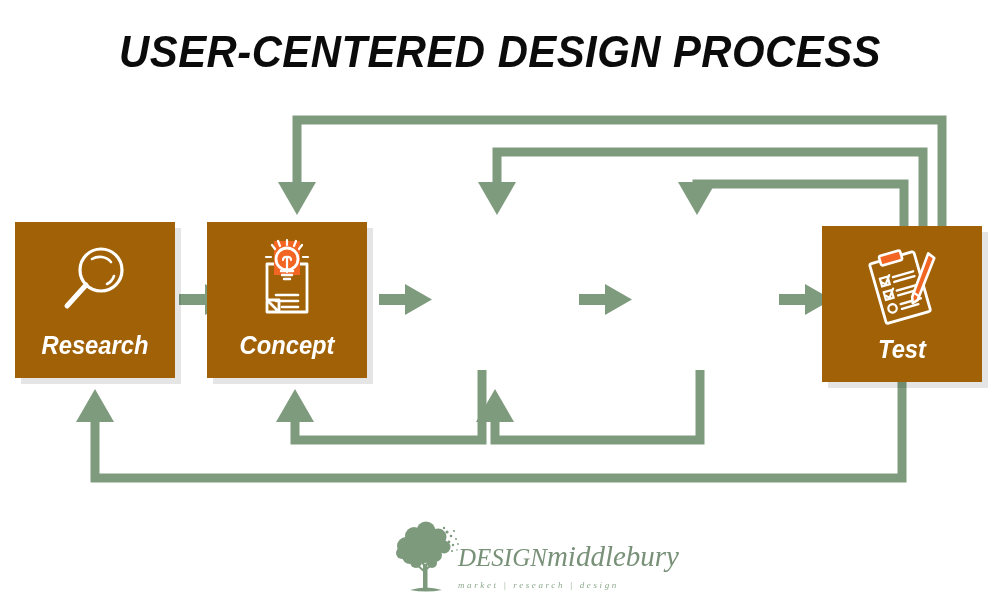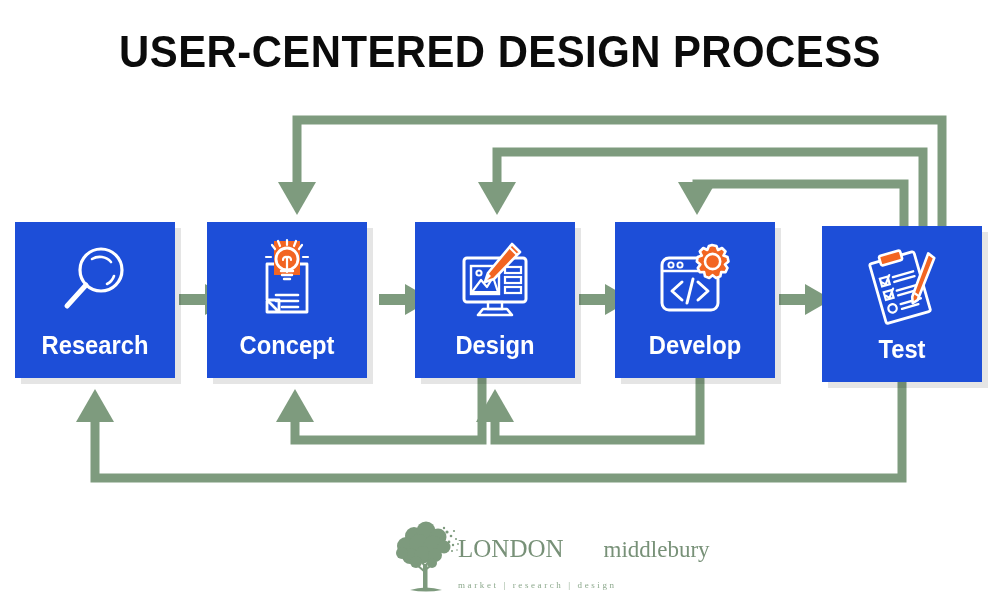--- a/index.html
+++ b/index.html
@@ -11,20 +11,21 @@
     height: 610px;
     background: #ffffff;
     font-family: "Liberation Sans", sans-serif;
     overflow: hidden;
     position: relative;
   }
   #canvas {
     position: relative;
     width: 1000px;
     height: 610px;
+    font-style: italic;
   }
   .title {
     position: absolute;
     left: 0;
     top: 26px;
     width: 1000px;
     text-align: center;
     font-family: "Liberation Sans", sans-serif;
     font-size: 45px;
     font-weight: bold;
@@ -37,21 +38,21 @@
     position: absolute;
     left: 0;
     top: 0;
     width: 1000px;
     height: 610px;
   }
   .step-box {
     position: absolute;
     width: 160px;
     height: 156px;
-    background: #1d4ed8;
+    background: #a16207;
     box-shadow: 6px 6px 0 0 rgba(0,0,0,0.10);
     z-index: 5;
   }
   .step-icon {
     position: absolute;
     left: 0;
     top: 14px;
     width: 160px;
     height: 90px;
     display: flex;
@@ -90,28 +91,28 @@
     padding-bottom: 8px;
   }
   .logo-word {
     color: #789178;
     font-family: "Liberation Serif", serif;
     font-size: 25px;
     line-height: 26px;
     white-space: nowrap;
   }
   .logo-word .lm-caps { font-size: 25px; letter-spacing: 0px; }
-  .logo-word .lm-low { font-size: 23px; margin-left: 40px; }
+  .logo-word .lm-low { font-size: 29px; }
   .logo-tag {
     color: #8da98d;
     font-family: "Liberation Serif", serif;
     font-size: 9px;
     letter-spacing: 2.6px;
     white-space: nowrap;
-    margin-top: 17px;
+    margin-top: 9px;
   }
 </style>
 </head>
 <body>
 
 <div id="canvas">
 
   <div class="title">USER-CENTERED DESIGN PROCESS</div>
 
   <svg id="flow-svg" viewBox="0 0 1000 610">
@@ -198,63 +199,21 @@
           <line x1="52" y1="3" x2="50" y2="8"></line>
         </g>
         <line x1="32" y1="57" x2="54" y2="57" stroke="#ffffff" stroke-width="2.6" stroke-linecap="round"></line>
         <line x1="32" y1="63" x2="54" y2="63" stroke="#ffffff" stroke-width="2.6" stroke-linecap="round"></line>
         <line x1="38" y1="69" x2="54" y2="69" stroke="#ffffff" stroke-width="2.6" stroke-linecap="round"></line>
       </svg>
     </div>
     <div class="step-label">Concept</div>
   </div>
 
-  <div class="step-box" style="left:415px; top:222px;">
-    <div class="step-icon">
-      <svg width="90" height="86" viewBox="0 0 90 86">
-        <rect x="14" y="20" width="62" height="44" rx="3" fill="none" stroke="#ffffff" stroke-width="3"></rect>
-        <rect x="21" y="28" width="28" height="28" fill="none" stroke="#ffffff" stroke-width="2.4"></rect>
-        <path d="M22,54 L31,42 L37,49 L43,39 L48,54 z" fill="none" stroke="#ffffff" stroke-width="2.2" stroke-linejoin="round"></path>
-        <circle cx="29" cy="35" r="2.6" fill="none" stroke="#ffffff" stroke-width="2"></circle>
-        <rect x="55" y="29" width="16" height="6" fill="none" stroke="#ffffff" stroke-width="2.2"></rect>
-        <rect x="55" y="39" width="16" height="6" fill="none" stroke="#ffffff" stroke-width="2.2"></rect>
-        <rect x="55" y="49" width="16" height="6" fill="none" stroke="#ffffff" stroke-width="2.2"></rect>
-        <rect x="38" y="64" width="14" height="7" fill="none" stroke="#ffffff" stroke-width="2.4"></rect>
-        <path d="M28,77 L62,77 L57,71 L33,71 z" fill="none" stroke="#ffffff" stroke-width="2.6" stroke-linejoin="round"></path>
-        <g>
-          <path d="M62,6 L70,14 L44,41 L35,44 L38,35 z" fill="#f26522" stroke="#ffffff" stroke-width="2.6" stroke-linejoin="round"></path>
-          <line x1="59" y1="9" x2="67" y2="17" stroke="#ffffff" stroke-width="2.2"></line>
-          <path d="M35,44 L38,35 L41,38 z" fill="#ffffff"></path>
-        </g>
-      </svg>
-    </div>
-    <div class="step-label">Design</div>
-  </div>
-
-  <div class="step-box" style="left:615px; top:222px;">
-    <div class="step-icon">
-      <svg width="90" height="86" viewBox="0 0 90 86">
-        <rect x="12" y="20" width="56" height="52" rx="7" fill="none" stroke="#ffffff" stroke-width="3"></rect>
-        <line x1="12" y1="33" x2="68" y2="33" stroke="#ffffff" stroke-width="2.6"></line>
-        <circle cx="21" cy="27" r="2.6" fill="none" stroke="#ffffff" stroke-width="1.9"></circle>
-        <circle cx="30" cy="27" r="2.6" fill="none" stroke="#ffffff" stroke-width="1.9"></circle>
-        <path d="M32,44 L22,53 L32,62" fill="none" stroke="#ffffff" stroke-width="3" stroke-linecap="round" stroke-linejoin="round"></path>
-        <path d="M48,44 L58,53 L48,62" fill="none" stroke="#ffffff" stroke-width="3" stroke-linecap="round" stroke-linejoin="round"></path>
-        <line x1="43" y1="41" x2="37" y2="65" stroke="#ffffff" stroke-width="3" stroke-linecap="round"></line>
-        <g transform="translate(62,28)">
-          <path d="M0,-21 L4.4,-20 L6,-16 L10,-18 L13.5,-14.5 L11.5,-10.5 L15.5,-9 L16.5,-4.5
-                   L13,-1.5 L15.5,2 L13.5,6.2 L9.2,6 L8.3,10.4 L4,12 L0.6,9.2 L-2.8,12
-                   L-7,10.4 L-7.9,6 L-12.2,6.2 L-14.2,2 L-11.7,-1.5 L-15.2,-4.5 L-14.2,-9
-                   L-10.2,-10.5 L-12.2,-14.5 L-8.7,-18 L-4.7,-16 L-3.1,-20 z" fill="#f26522" stroke="#ffffff" stroke-width="2.6" stroke-linejoin="round"></path>
-          <circle cx="0.6" cy="-4.5" r="7.6" fill="#f26522" stroke="#ffffff" stroke-width="2.6"></circle>
-        </g>
-      </svg>
-    </div>
-    <div class="step-label">Develop</div>
-  </div>
+
 
   <div class="step-box" style="left:822px; top:226px;">
     <div class="step-icon">
       <svg width="90" height="86" viewBox="0 0 90 86">
         <g transform="rotate(-16 45 45)">
           <rect x="20" y="14" width="46" height="62" rx="2" fill="none" stroke="#ffffff" stroke-width="2.8"></rect>
           <rect x="31" y="9" width="22" height="10" rx="2" fill="#f26522" stroke="#ffffff" stroke-width="2.6"></rect>
           <g stroke="#ffffff" stroke-width="2.2" fill="none">
             <rect x="26" y="31" width="8" height="8"></rect>
             <path d="M27,35 L30,38 L36,30" stroke-linecap="round" stroke-linejoin="round"></path>
@@ -307,18 +266,18 @@
           <circle cx="59" cy="22" r="1.4"></circle>
         <circle cx="66" cy="19" r="1"></circle>
           <circle cx="63" cy="25" r="1.2"></circle>
         <circle cx="68" cy="24" r="0.9"></circle>
           <circle cx="54" cy="8" r="1.2"></circle>
         <circle cx="62" cy="31" r="1"></circle>
           <circle cx="67" cy="30" r="0.8"></circle>
       </g>
     </svg>
     <div class="logo-text">
-      <div class="logo-word"><span class="lm-caps">LONDON</span><span class="lm-low">middlebury</span></div>
+      <div class="logo-word"><span class="lm-caps">DESIGN</span><span class="lm-low">middlebury</span></div>
       <div class="logo-tag">market  |  research  |  design</div>
     </div>
   </div>
 
 </div>
 
 </body></html>

